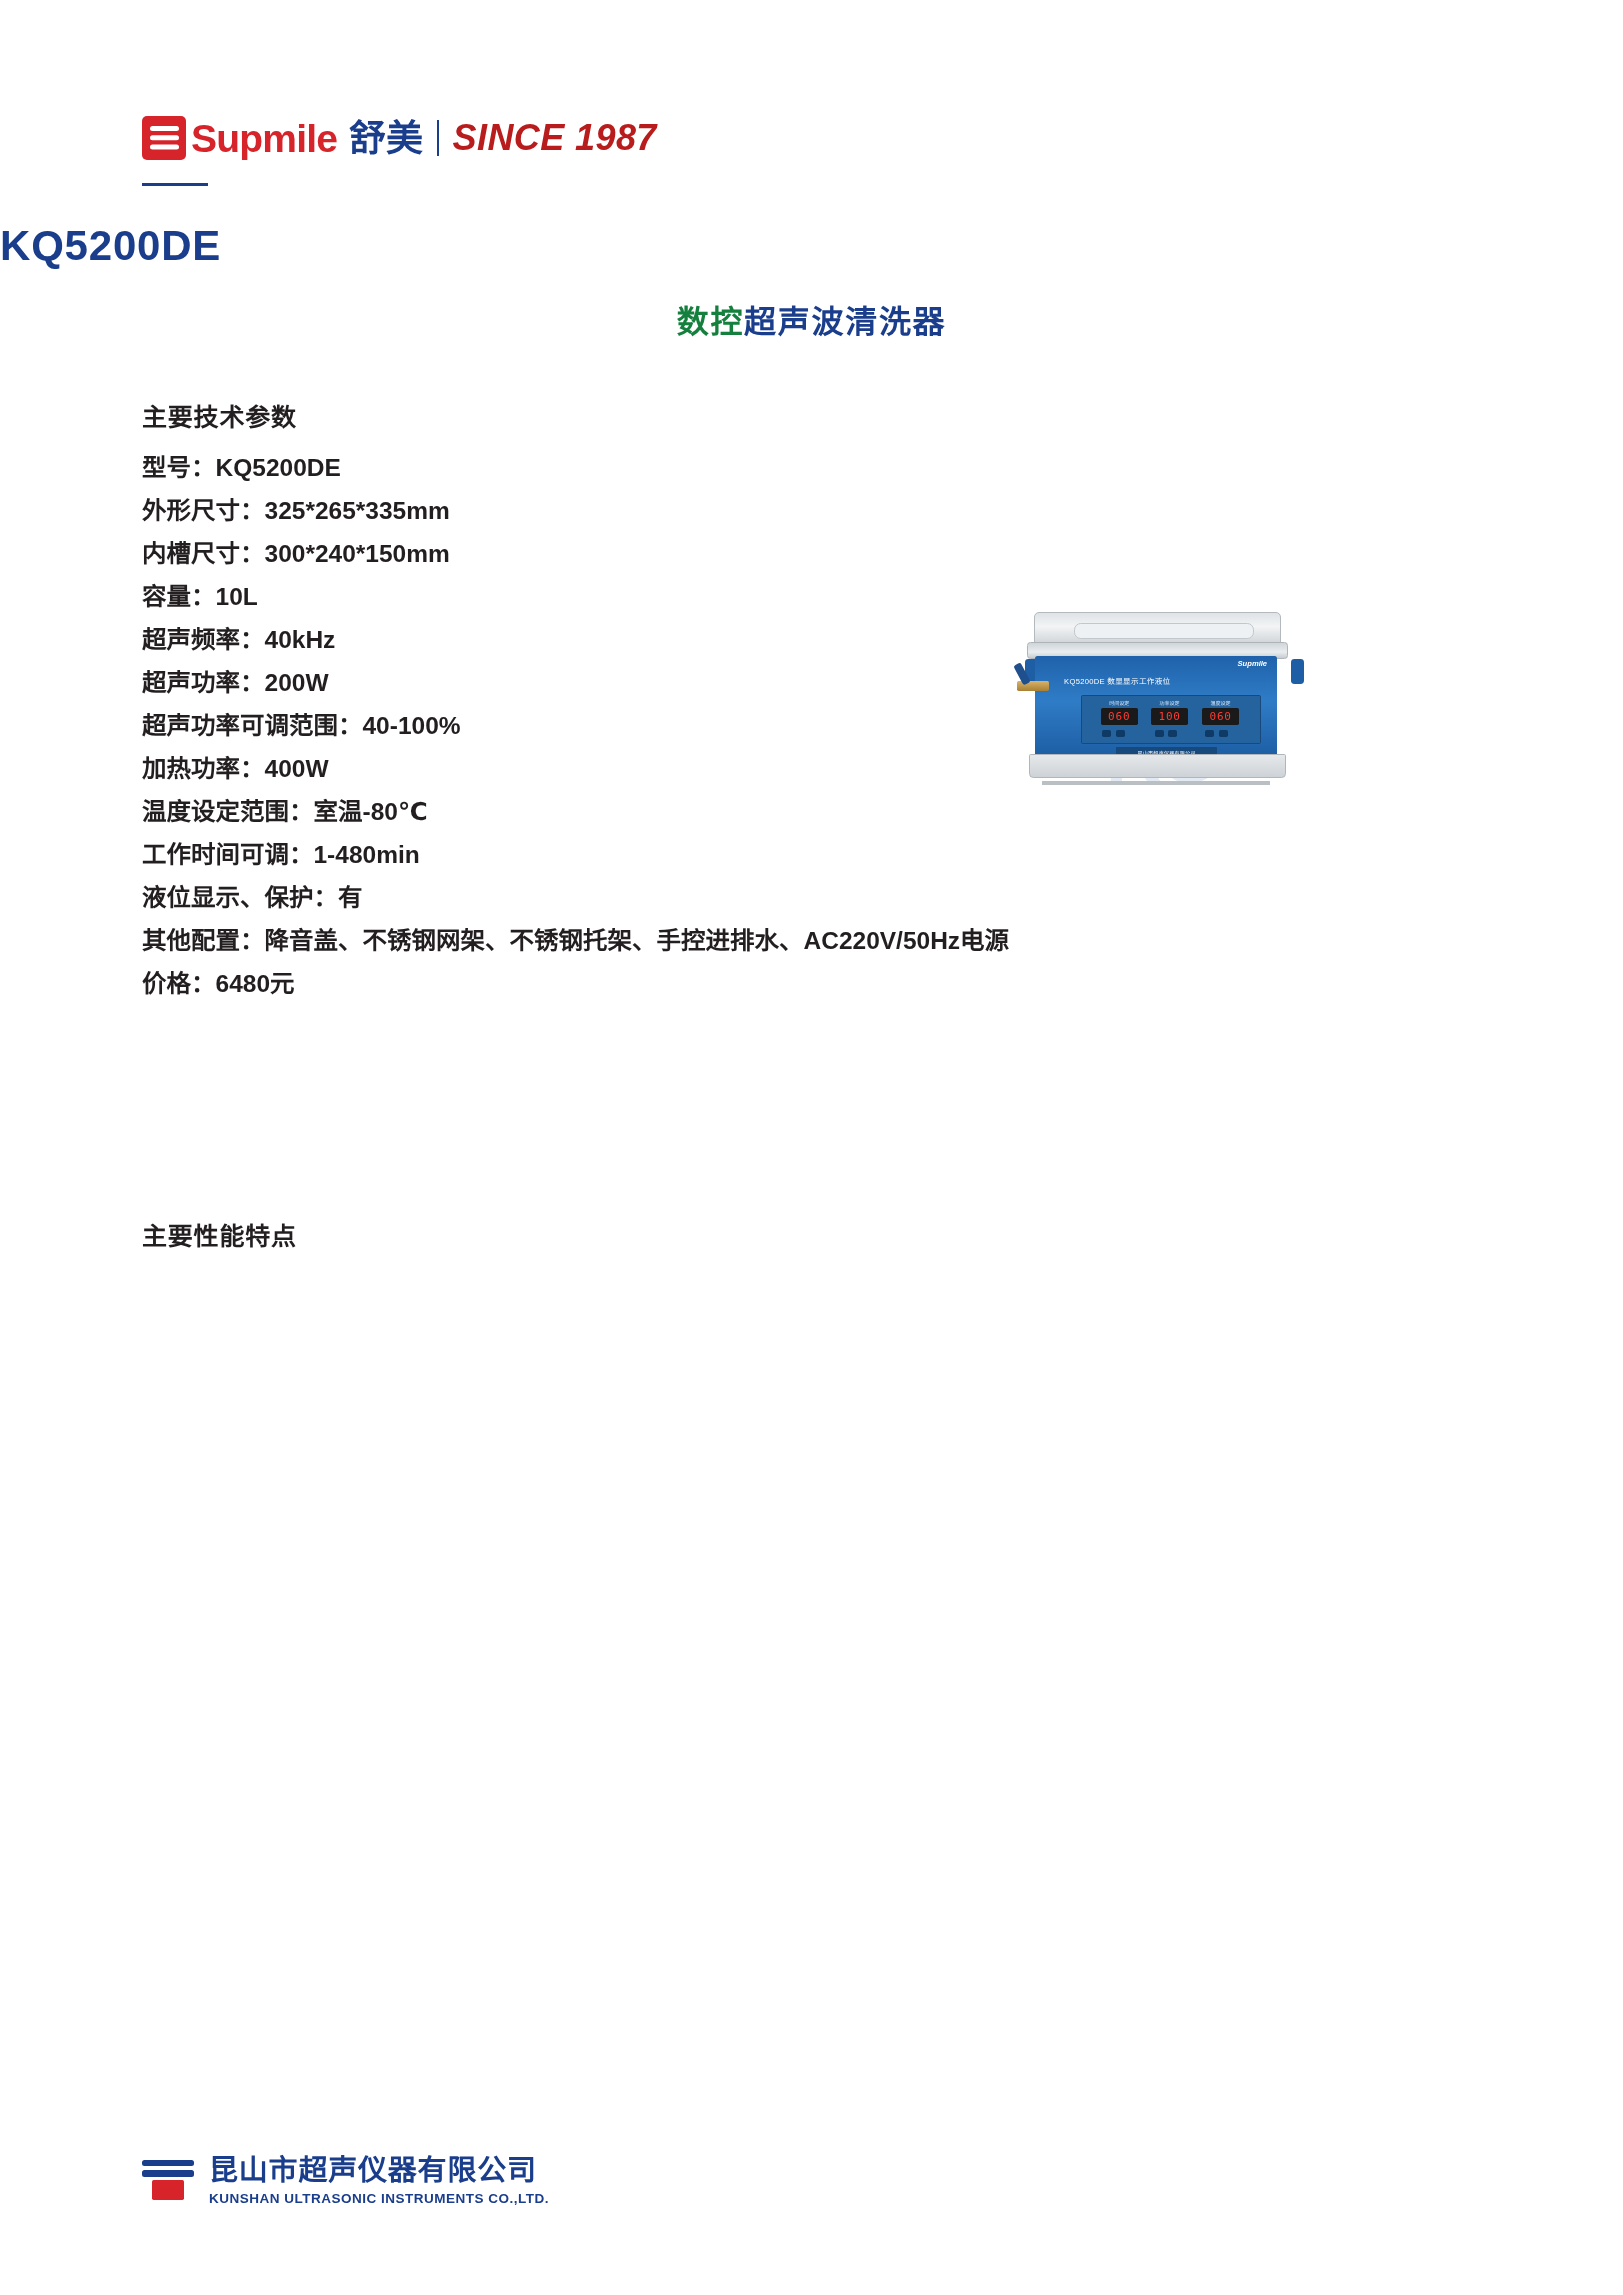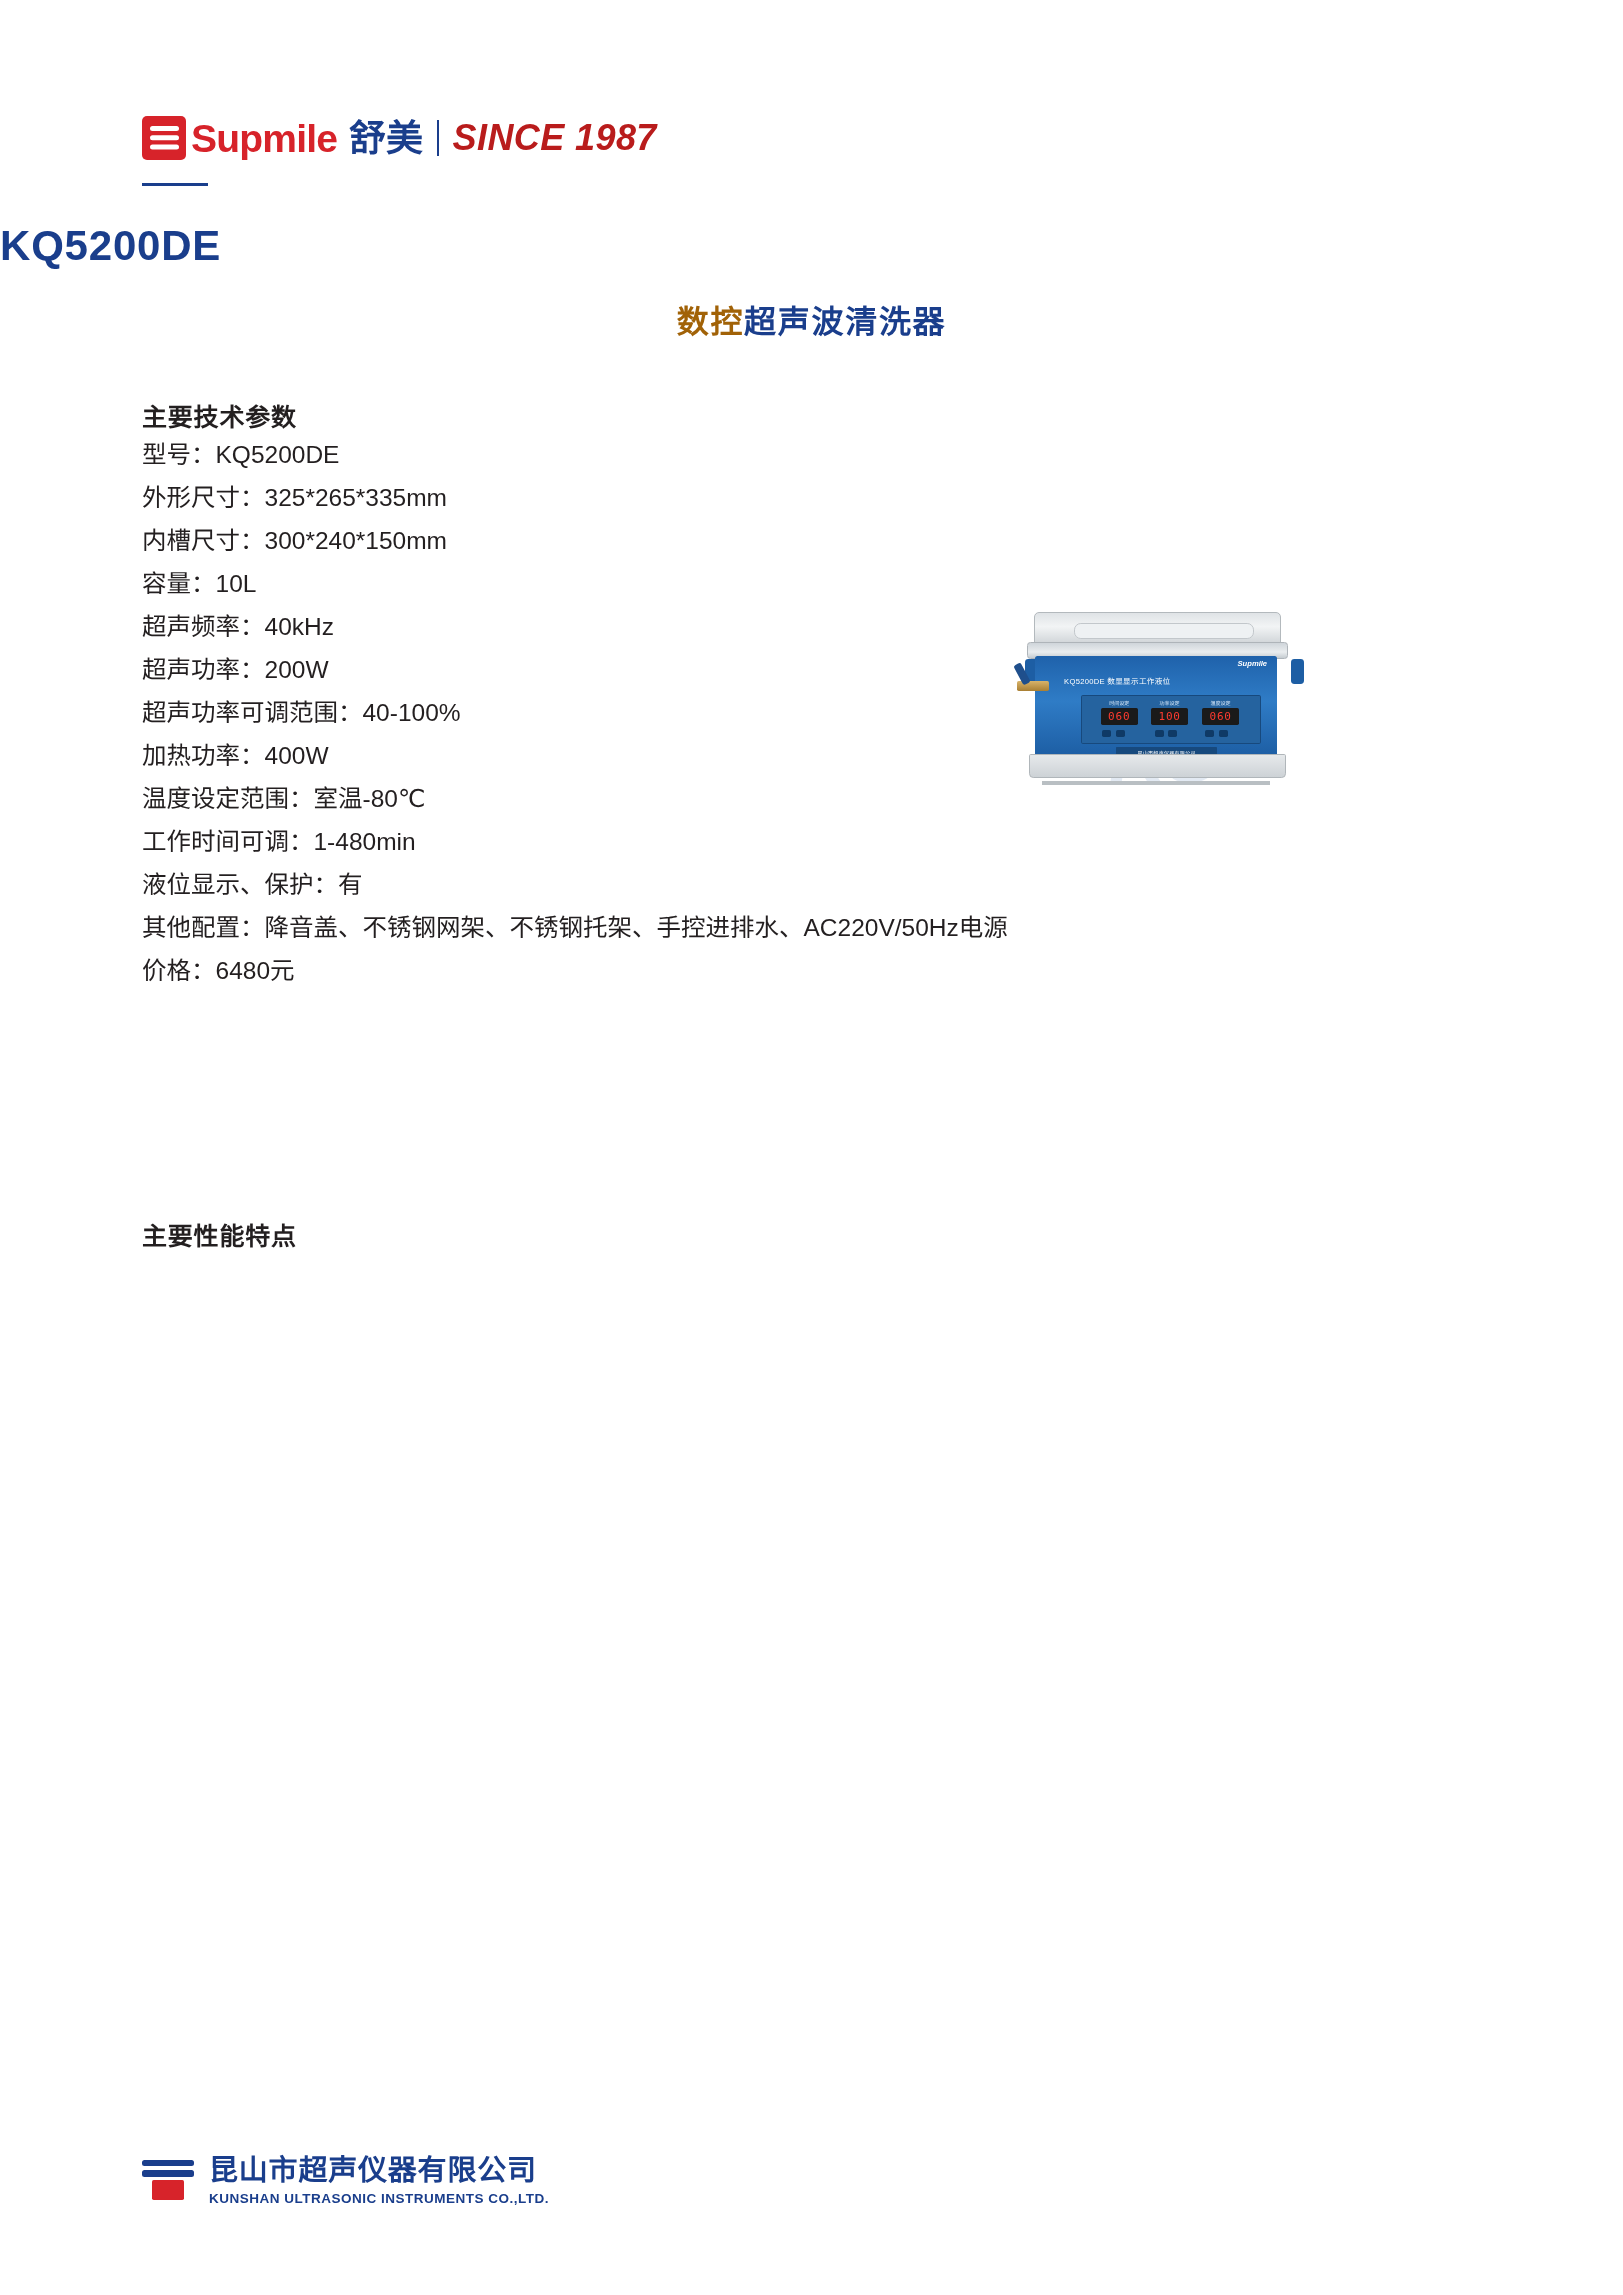--- a/index.html
+++ b/index.html
@@ -103,40 +103,41 @@
   .doc-subtitle {
     position: absolute;
     top: 296px;
     left: 0;
     width: 1623px;
     text-align: center;
     font-size: 32px;
     font-weight: bold;
     letter-spacing: 1.7px;
   }
-  .doc-subtitle .part-red { color: #a16207; }
+  .doc-subtitle .part-red { color: #15803d; }
   .doc-subtitle .part-blue { color: #1a3e8c; }
 
   
   .section-head {
     position: absolute;
     left: 142px;
     font-size: 25px;
     font-weight: bold;
     color: #231f20;
     letter-spacing: 0.8px;
   }
   #specs-head { top: 397px; }
   #features-head { top: 1216px; }
 
   .spec-list {
     position: absolute;
     left: 142px;
-    top: 433px;
+    top: 446px;
     width: 1319px;
+    font-weight: bold;
   }
   .spec-line {
     font-size: 24.5px;
     line-height: 43px;
     color: #231f20;
     white-space: nowrap;
   }
 
   .feature-list {
     position: absolute;

